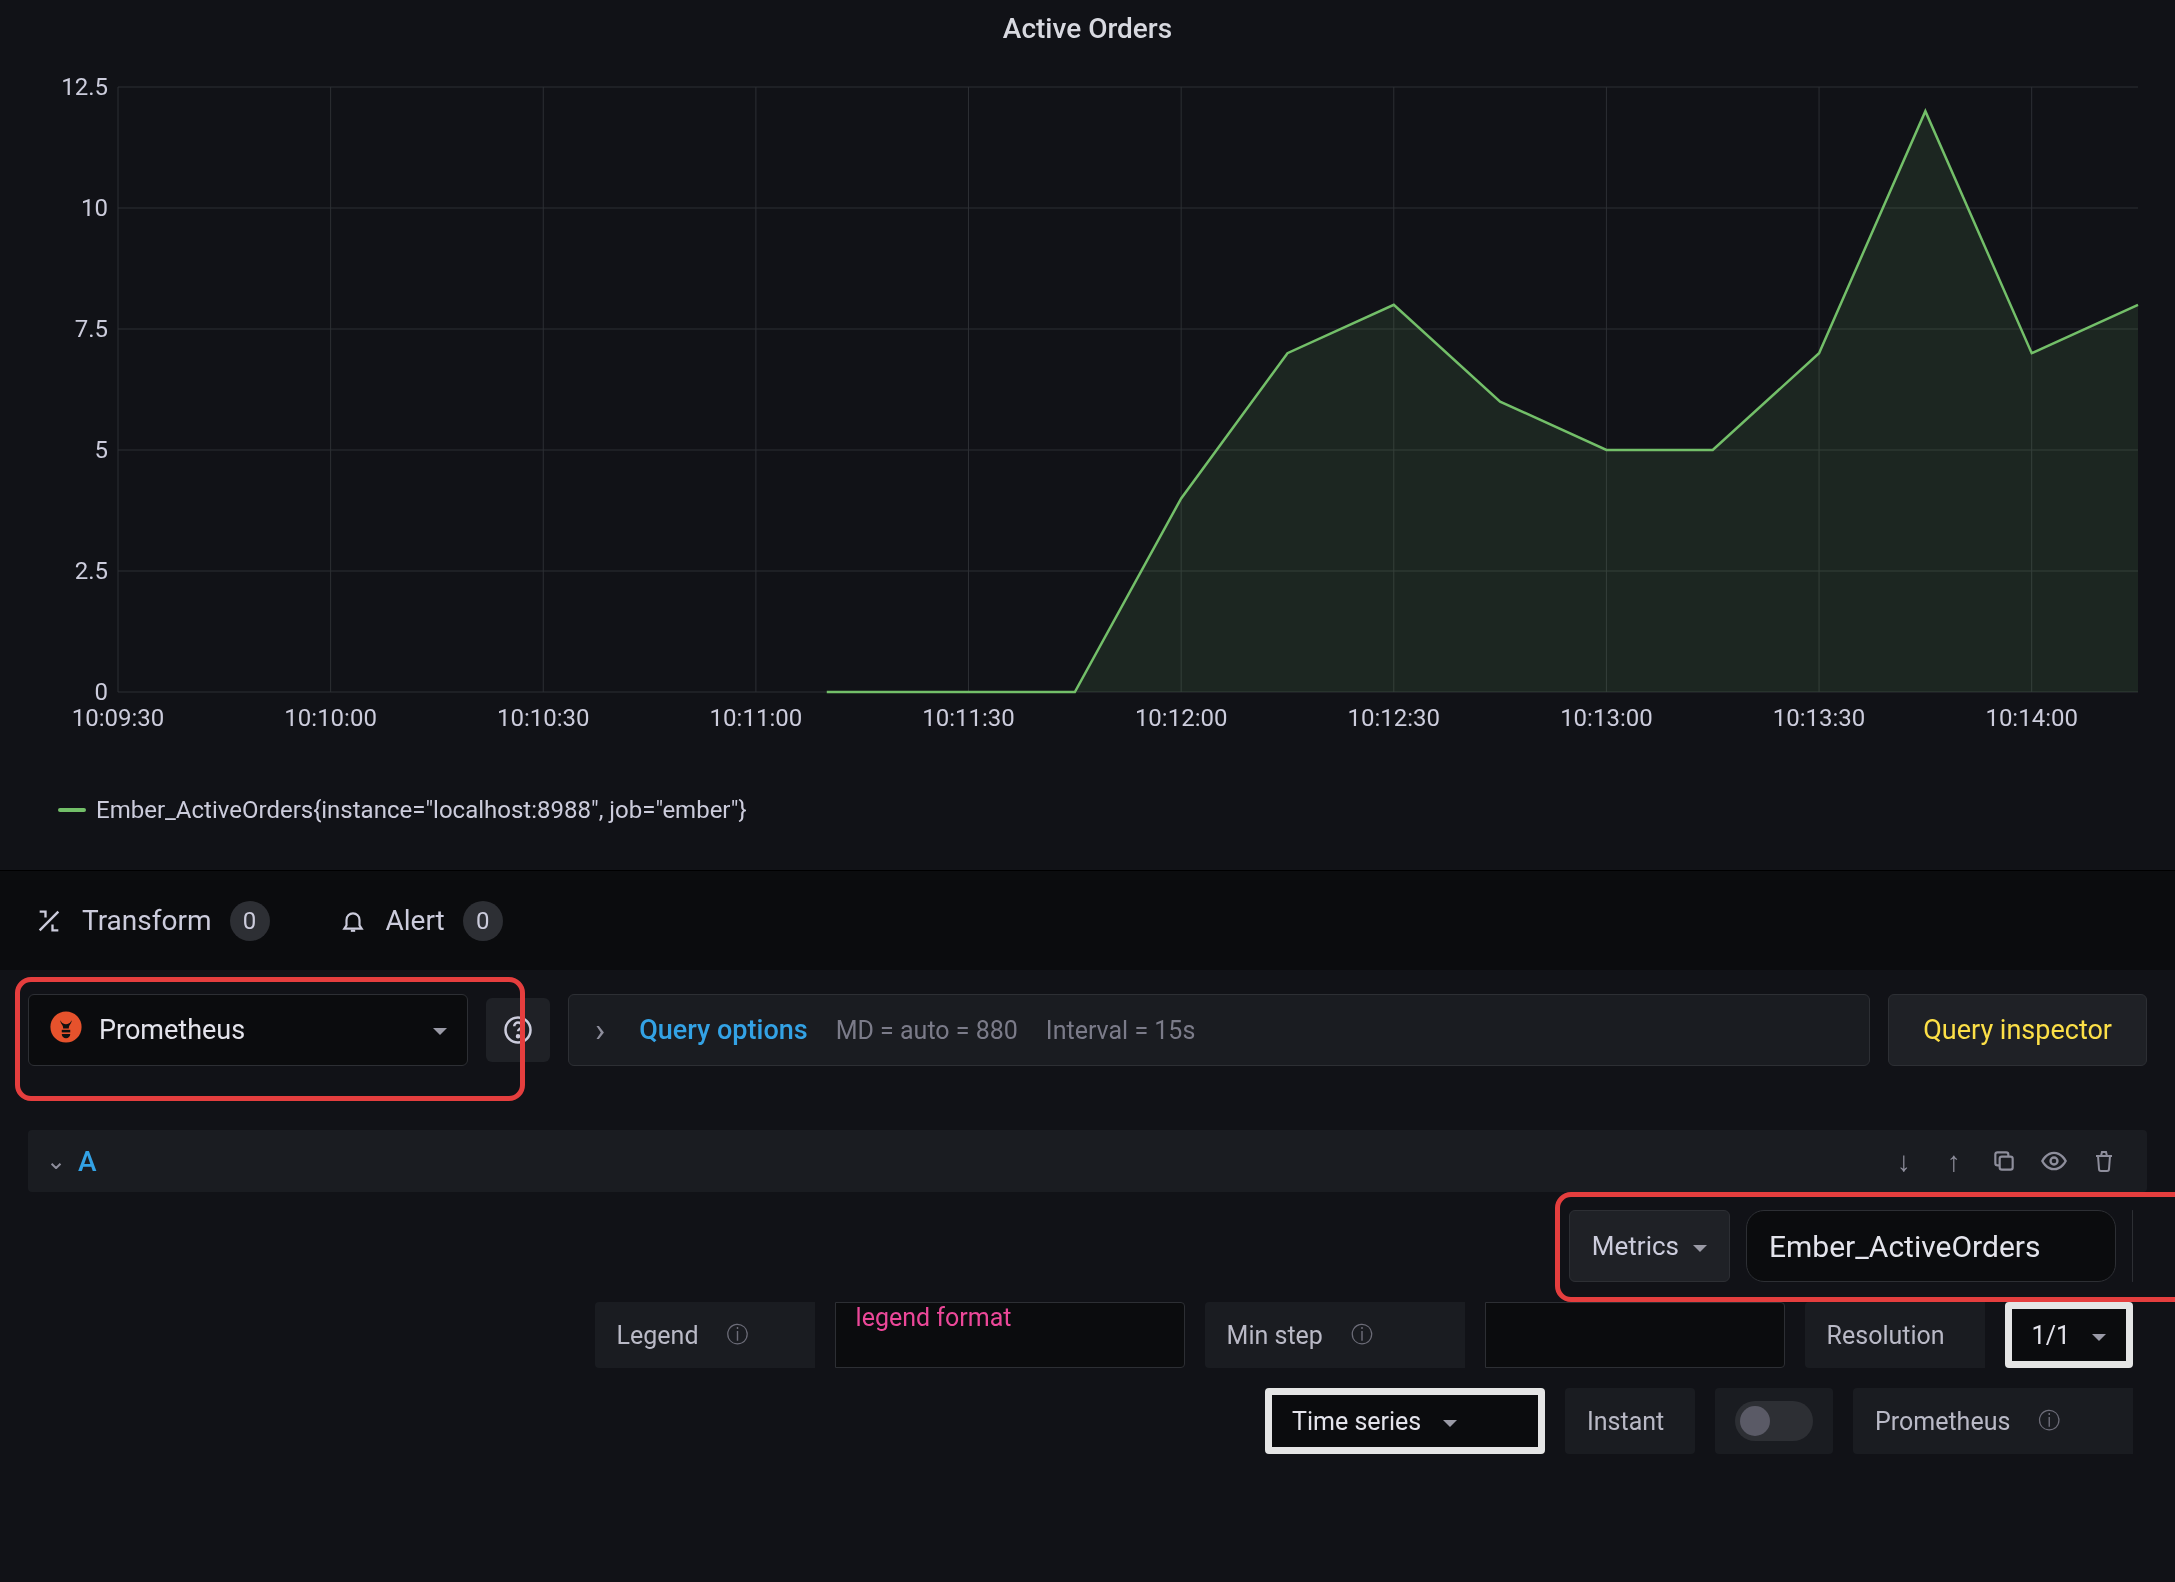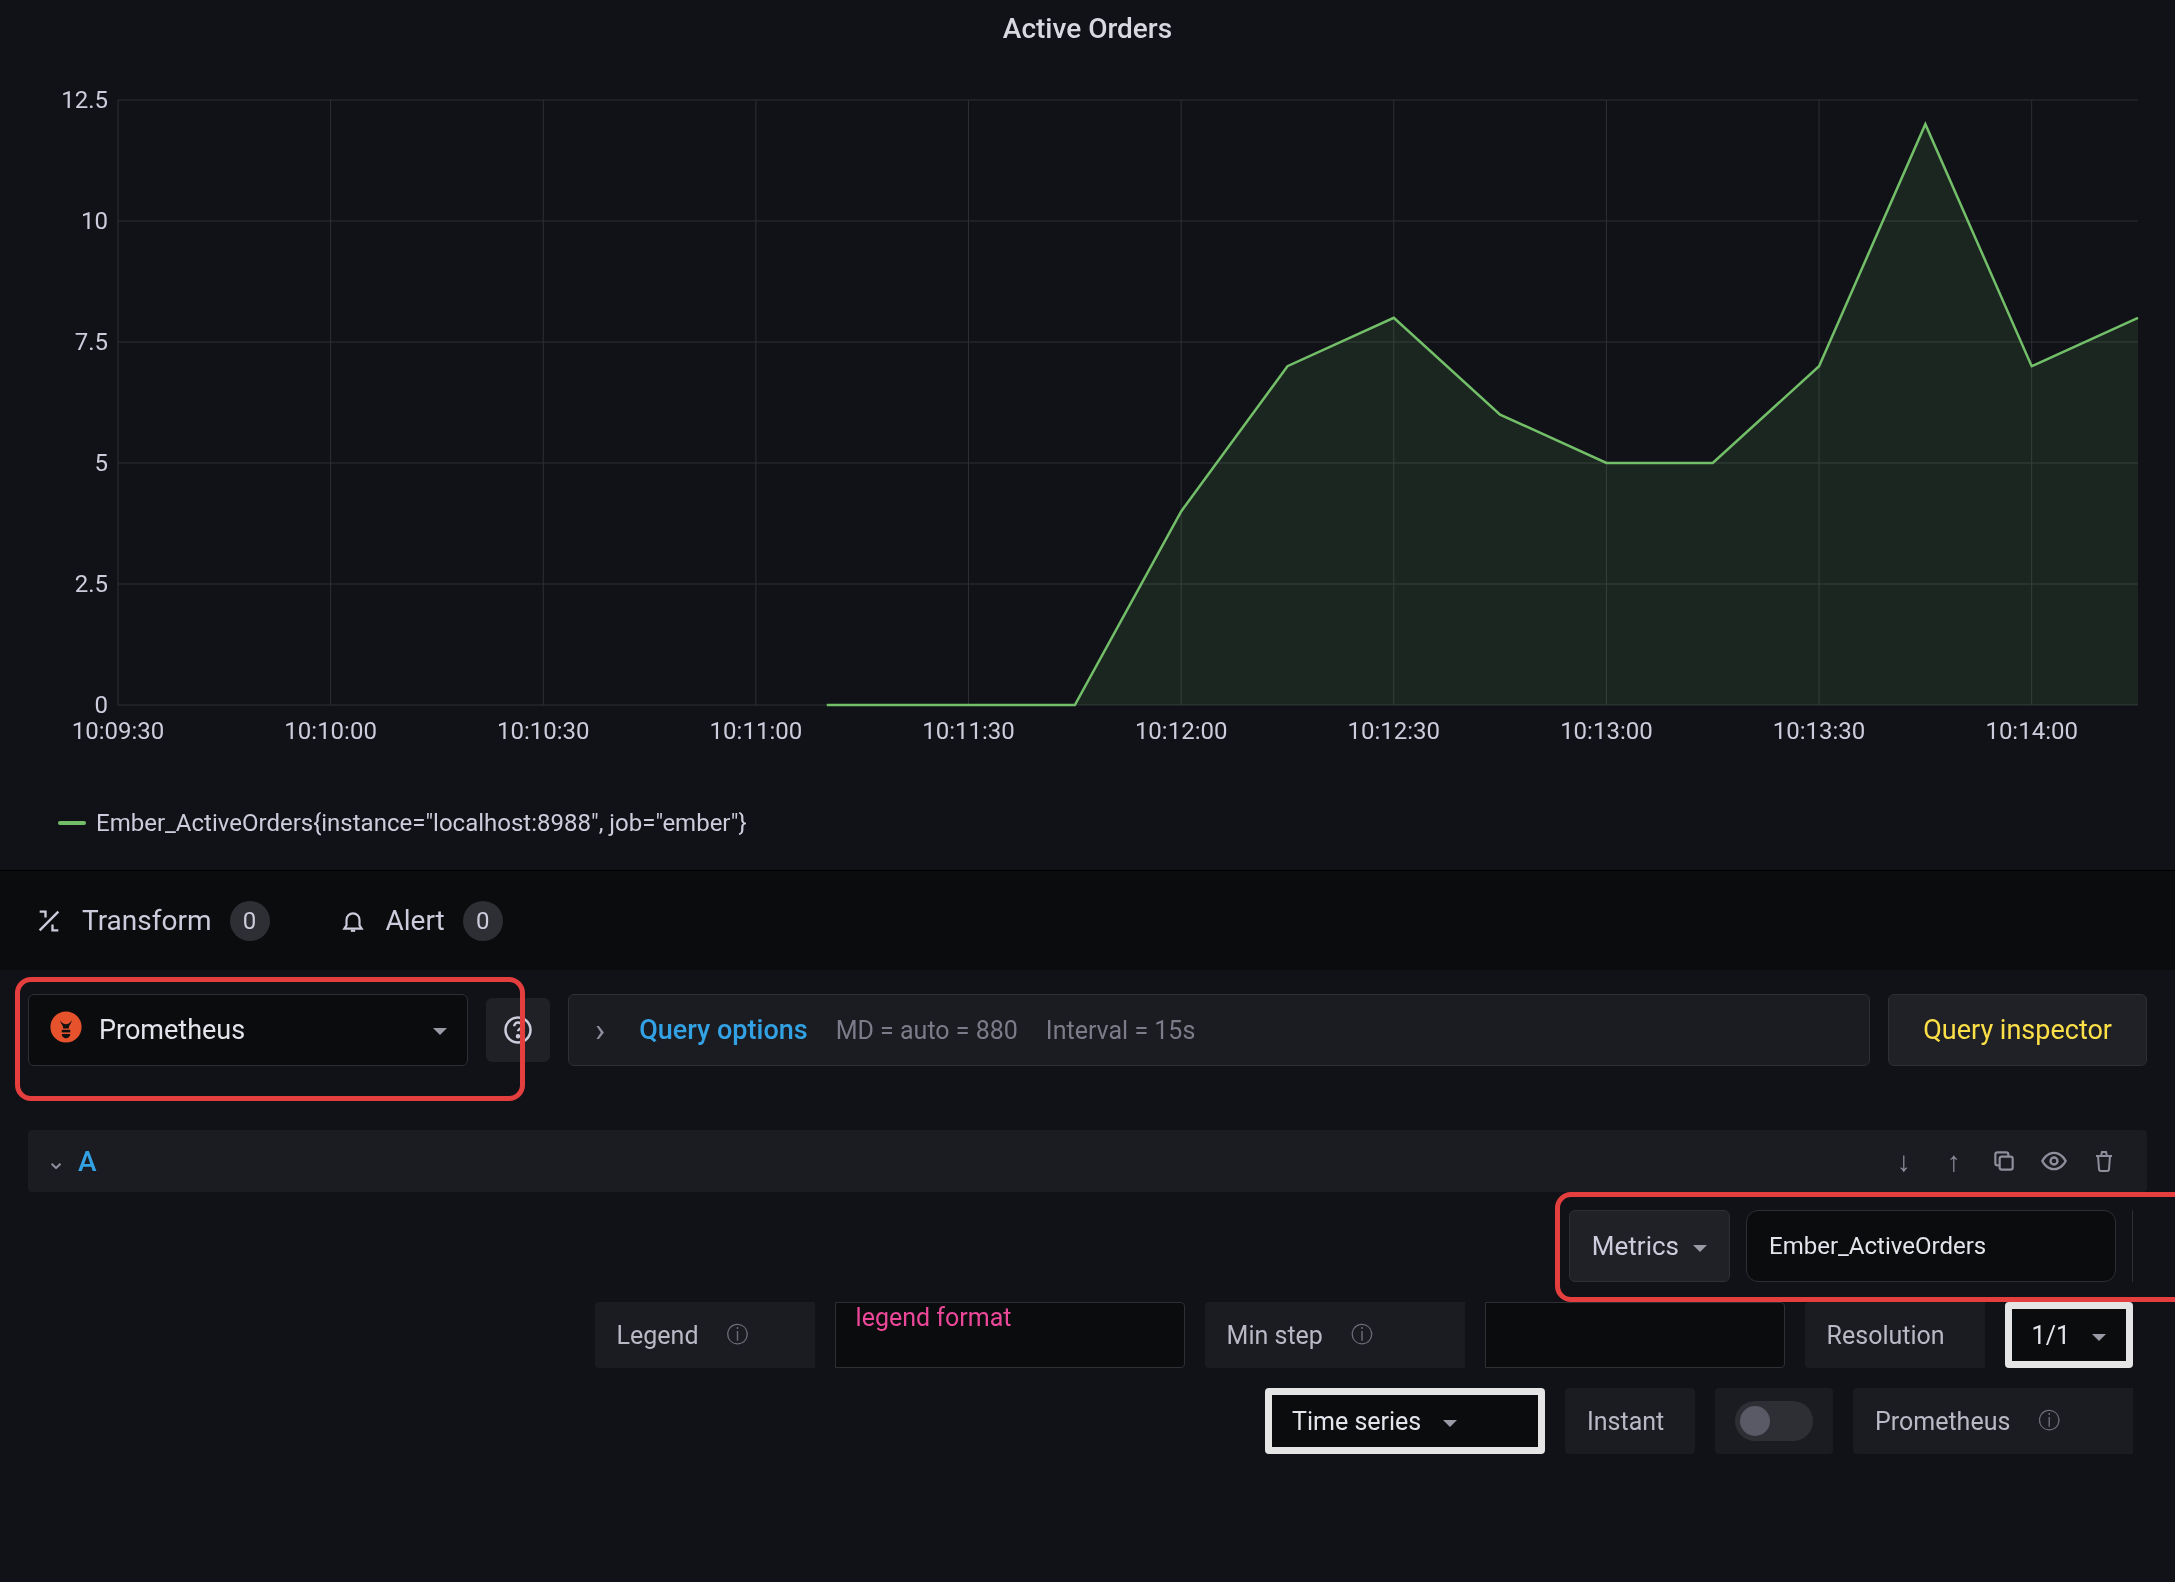--- a/index.html
+++ b/index.html
@@ -8,21 +8,21 @@
     color: #ccccdc;
     font-family: -apple-system, BlinkMacSystemFont, "Segoe UI", Roboto, Helvetica, Arial, sans-serif;
     font-size: 24px;
     width: 2175px;
     height: 1582px;
     overflow: hidden;
   }
 
   
   .chart-panel { padding: 12px 18px 20px; height: 870px; }
-  .chart-title { text-align: center; font-size: 28px; font-weight: 500; color: #d8d9e0; margin-bottom: 24px; }
+  .chart-title { text-align: center; font-size: 28px; font-weight: 500; color: #d8d9e0; margin-bottom: 11px; }
   .chart-area { position: relative; width: 2120px; height: 710px; margin-left: 10px; }
   .chart-area svg { position: absolute; inset: 0; }
   .y-tick { position: absolute; right: calc(100% - 80px); transform: translateY(-50%); font-size: 24px; color: #ccccdc; }
   .x-tick { position: absolute; top: 648px; transform: translateX(-50%); font-size: 24px; color: #ccccdc; white-space: nowrap; }
   .legend-row { display: flex; align-items: center; gap: 10px; margin-top: 30px; margin-left: 40px; font-size: 24px; color: #ccccdc; }
   .legend-swatch { width: 28px; height: 4px; background: #73bf69; border-radius: 2px; }
 
   
   .tab-strip { display: flex; align-items: stretch; background: #0b0c0e; height: 100px; border-top: 1px solid #000; }
   .tab {
@@ -68,21 +68,21 @@
   }
 
   .q-row-header { display: flex; align-items: center; background: #1a1c21; border-radius: 4px; height: 62px; padding: 0 18px; margin-top: 64px; }
   .q-letter { color: #33a2e5; font-size: 28px; font-weight: 500; margin-left: 12px; }
   .q-row-header .spacer { flex: 1; }
   .q-row-header .ibtn { width: 50px; height: 50px; display: inline-flex; align-items: center; justify-content: center; color: #8e8e9c; font-size: 28px; cursor: pointer; }
 
   .q-body { padding: 18px 14px; display: flex; flex-direction: column; gap: 20px; align-items: flex-end; }
   .metric-row { display: flex; align-items: center; gap: 16px; position: relative; }
   .pill-btn { background: #1f2126; border: 1px solid #2d2f34; border-radius: 6px; height: 72px; padding: 0 22px; display: flex; align-items: center; gap: 14px; font-size: 26px; color: #ccccdc; }
-  .metric-input { background: #0b0c0e; border: 1px solid #2d2f34; border-radius: 12px; height: 72px; padding: 0 22px; font-size: 24px; color: #e4e4ec; flex: 0 0 auto; width: 370px; display: flex; align-items: center; }
+  .metric-input { background: #0b0c0e; border: 1px solid #2d2f34; border-radius: 18px; height: 72px; padding: 0 22px; font-size: 30px; color: #e4e4ec; flex: 0 0 auto; width: 370px; display: flex; align-items: center; }
   .metric-row .metric-rest { flex: 1; background: #0b0c0e; border: 1px solid #2d2f34; border-left: none; border-radius: 0 6px 6px 0; height: 72px; }
 
   .field-grid { display: flex; gap: 20px; align-items: center; }
   .lbl { background: #1a1c21; height: 66px; border-radius: 4px 0 0 4px; display: flex; align-items: center; padding: 16px 22px; min-width: 220px; font-size: 25px; color: #b9b9c6; gap: 28px; }
   .lbl .info { color: #6c6c78; font-size: 22px; }
   .inp { background: #0b0c0e; border: 1px solid #2d2f34; height: 66px; padding: 0 20px; font-size: 25px; color: #9a9aa6; border-radius: 0 4px 4px 0; }
   .inp.placeholder { color: #ec4899; }
   .select { background: #0b0c0e; border: 7px solid #e5e5e5; height: 66px; padding: 0 20px; font-size: 25px; color: #e4e4ec; border-radius: 4px; display: flex; align-items: center; gap: 22px; }
   .toggle { width: 78px; height: 40px; background: #2d2f34; border-radius: 999px; position: relative; }
   .toggle::after { content: ""; position: absolute; left: 5px; top: 5px; width: 30px; height: 30px; background: #5a5a66; border-radius: 50%; }

